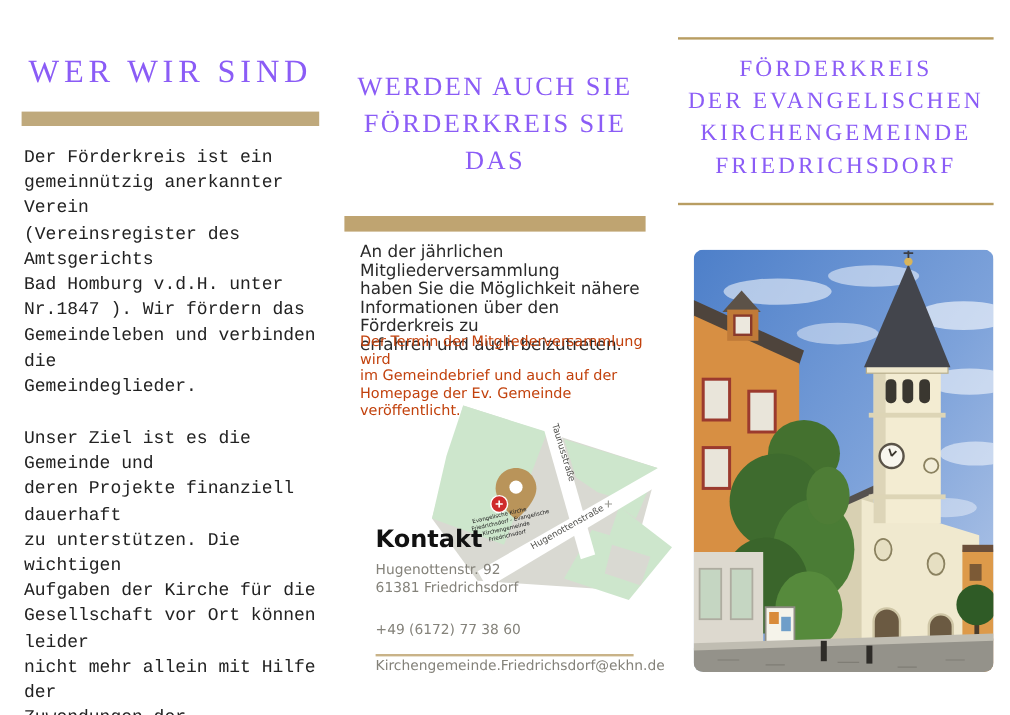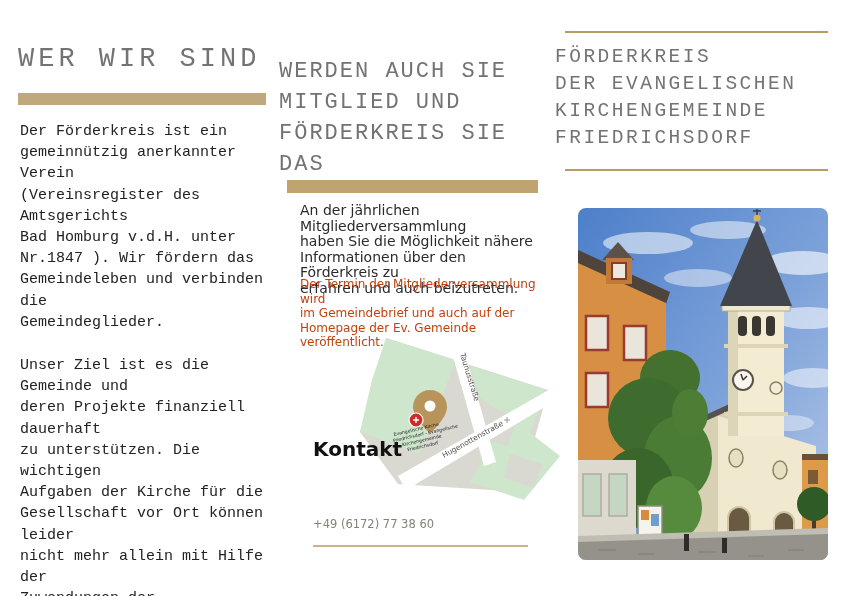--- a/index.html
+++ b/index.html
@@ -1,21 +1,21 @@
 <!DOCTYPE html>
 <html><head>
 <meta charset="utf-8">
 <style>
   html,body{margin:0;padding:0;background:#fff;}
   #page{position:relative;width:842px;height:596px;background:#ffffff;overflow:hidden;
         font-family:"DejaVu Sans",sans-serif;color:#1f1f1f;}
 
   
   .panel-left{position:absolute;left:18px;top:0;width:248px;height:596px;}
-  .h-engraved{font-family:Liberation Mono, monospace;font-weight:400;color:#737373;}
+  .h-engraved{font-family:Liberation Serif, serif;font-weight:400;color:#8b5cf6;text-align:center;}
   .left-title{position:absolute;left:0;top:44px;width:248px;font-size:27px;letter-spacing:4px;}
   .left-bar{position:absolute;left:0;top:93px;width:248px;height:12px;background:#bfa97c;}
   .left-text{position:absolute;left:2px;top:121px;width:246px;font-size:15px;line-height:21.2px;color:#222;}
   .para{white-space:pre-line;margin:0 0 22px 0;font-family:Liberation Mono, monospace;}
 
   
   .panel-mid{position:absolute;left:287px;top:0;width:251px;height:596px;}
   .mid-title{position:absolute;left:-8px;top:56px;width:267px;font-size:22px;line-height:31px;letter-spacing:2px;}
   .mid-bar{position:absolute;left:0;top:180px;width:251px;height:13px;background:#bfa471;}
   .mid-intro{position:absolute;left:13px;top:203px;width:238px;font-size:14px;line-height:15.6px;color:#2a2a2a;white-space:pre-line;}
@@ -62,21 +62,20 @@
 Zuwendungen der Evangelischen
 Kirche in Hessen und Nassau
 (EKHN ) erfüllt werden.</p>
 
     </div>
   </div>
 
   <div class="panel-mid">
     <div class="h-engraved mid-title">
       <div>WERDEN AUCH SIE</div>
-      <div>MITGLIED UND</div>
       <div>FÖRDERKREIS SIE DAS</div>
     </div>
     <div class="mid-bar"></div>
     <div class="mid-intro">An der jährlichen Mitgliederversammlung
 haben Sie die Möglichkeit nähere
 Informationen über den Förderkreis zu
 erfahren und auch beizutreten.</div>
     <div class="mid-note">Der Termin der Mitgliederversammlung  wird
 im Gemeindebrief und auch auf der
 Homepage der Ev. Gemeinde veröffentlicht.</div>
@@ -109,22 +108,25 @@
       <g transform="translate(36,104) rotate(-13)" fill="#222" font-size="4.6" font-family="DejaVu Sans, sans-serif">
         <text x="0" y="0">Evangelische Kirche</text>
         <text x="-2" y="6">Friedrichsdorf - Evangelische</text>
         <text x="6" y="12">Kirchengemeinde</text>
         <text x="10" y="18">Friedrichsdorf</text>
       </g>
     </svg>
   </div>
 
   <div class="kontakt">Kontakt</div>
+  <div class="contact-gray addr">Hugenottenstr. 92
+61381 Friedrichsdorf</div>
   <div class="contact-gray phone-mail">
     <div>+49 (6172) 77 38 60</div>
+    <div>Kirchengemeinde.Friedrichsdorf@ekhn.de</div>
   </div>
   <div class="mid-divider"></div>
 
   <div class="panel-right">
     <div class="line-gold line-top"></div>
     <div class="h-engraved right-title">
       <div>FÖRDERKREIS</div>
       <div>DER EVANGELISCHEN</div>
       <div>KIRCHENGEMEINDE</div>
       <div>FRIEDRICHSDORF</div>

